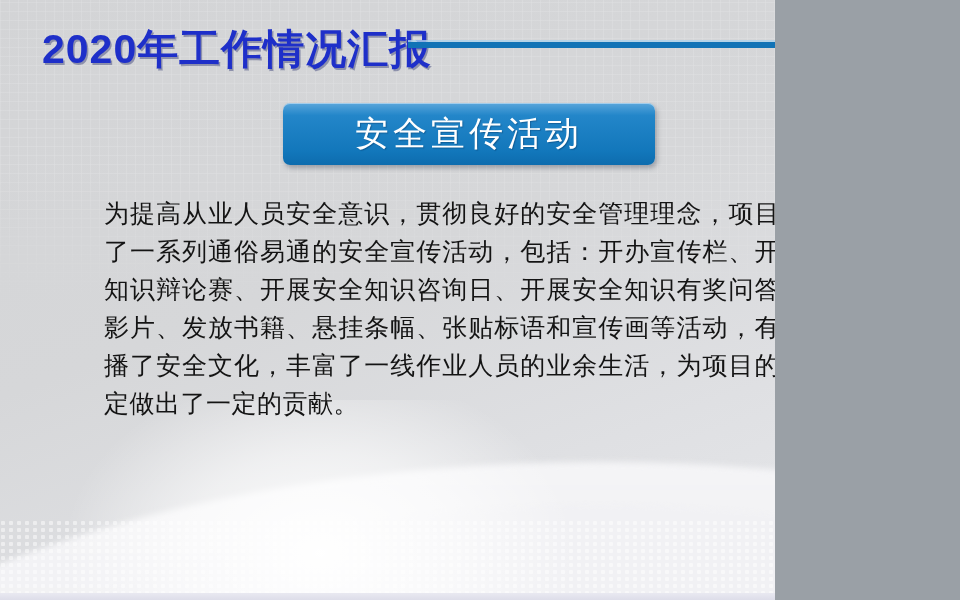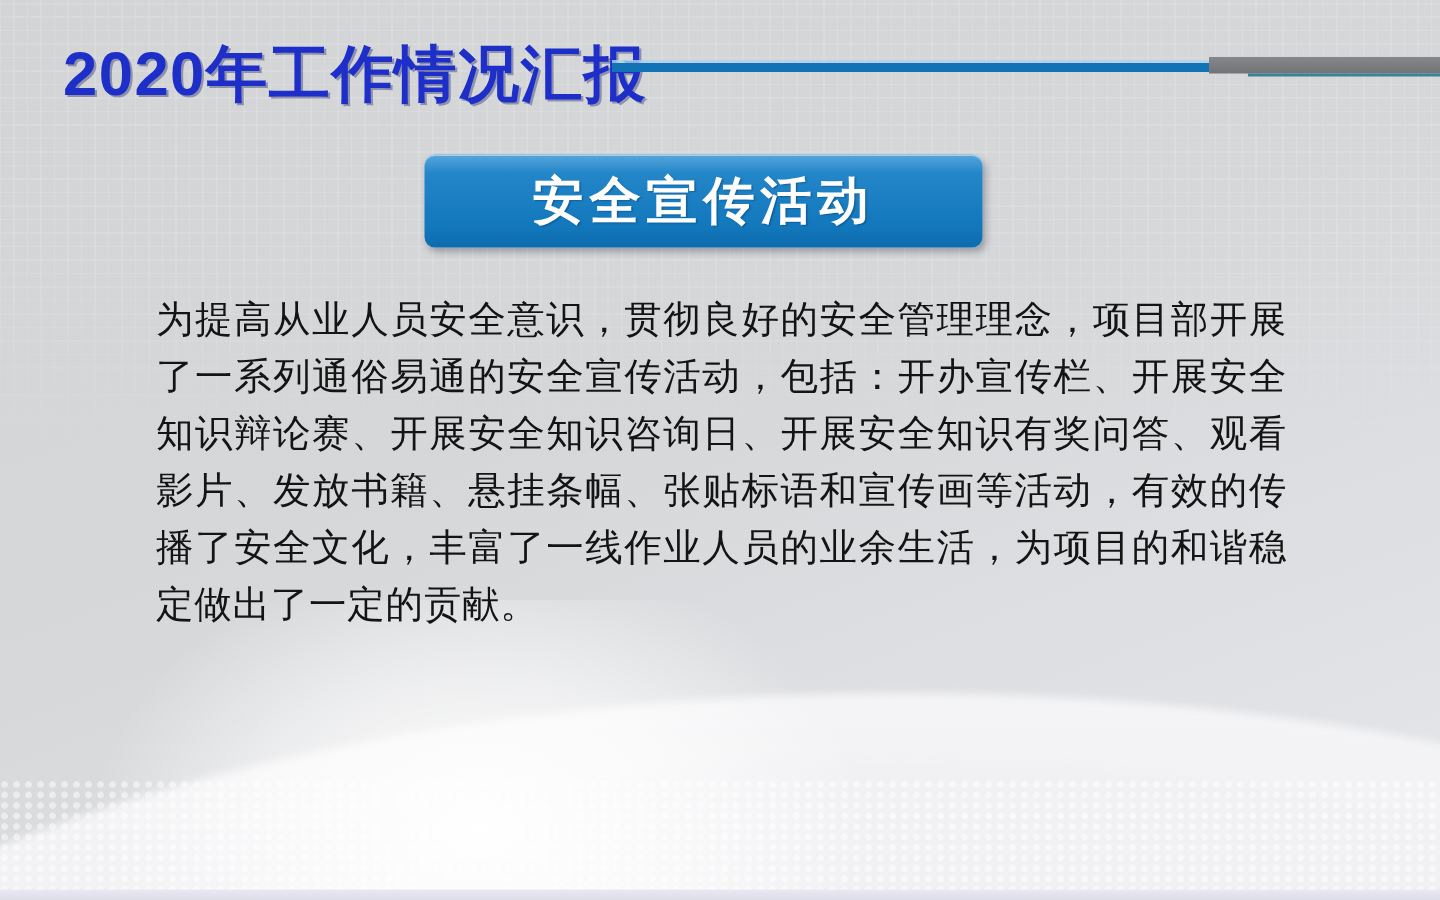--- a/index.html
+++ b/index.html
@@ -3,21 +3,21 @@
 <meta charset="utf-8">
 <style>
   html, body {
     margin: 0;
     padding: 0;
     background: #9aa0a6;
     font-family: "Liberation Sans", "DejaVu Sans", sans-serif;
   }
   .slide {
     position: relative;
-    width: 960px;
+    width: 775px;
     height: 600px;
     overflow: hidden;
     background: linear-gradient(160deg, #d3d4d6 0%, #d6d7d9 45%, #dfe0e3 75%, #e6e7ea 100%);
   }
   
   .grid-texture {
     position: absolute;
     left: 0; top: 0;
     width: 100%;
     height: 300px;
@@ -124,21 +124,21 @@
     border-radius: 7px;
     background: linear-gradient(180deg, #5aa6db 0%, #2386c9 20%, #1277bb 78%, #0d6cae 100%);
     box-shadow: 2px 3px 5px rgba(40, 50, 70, 0.35), inset 0 1px 0 rgba(255,255,255,0.45);
     display: flex;
     align-items: center;
     justify-content: center;
   }
   .section-banner-label {
     color: #ffffff;
     font-size: 34px;
-    font-weight: bold;
+    font-weight: normal;
     letter-spacing: 4px;
     text-shadow: 1px 1px 1px rgba(0, 40, 80, 0.35);
   }
   
   .body-paragraph {
     position: absolute;
     left: 104px;
     top: 194px;
     width: 754px;
     font-size: 25px;

